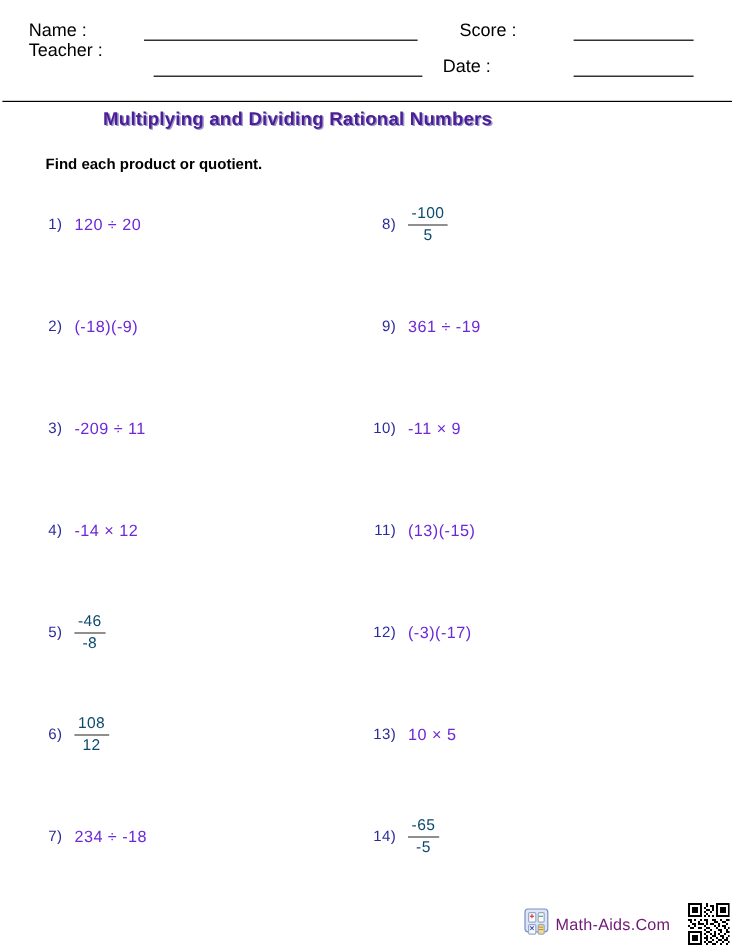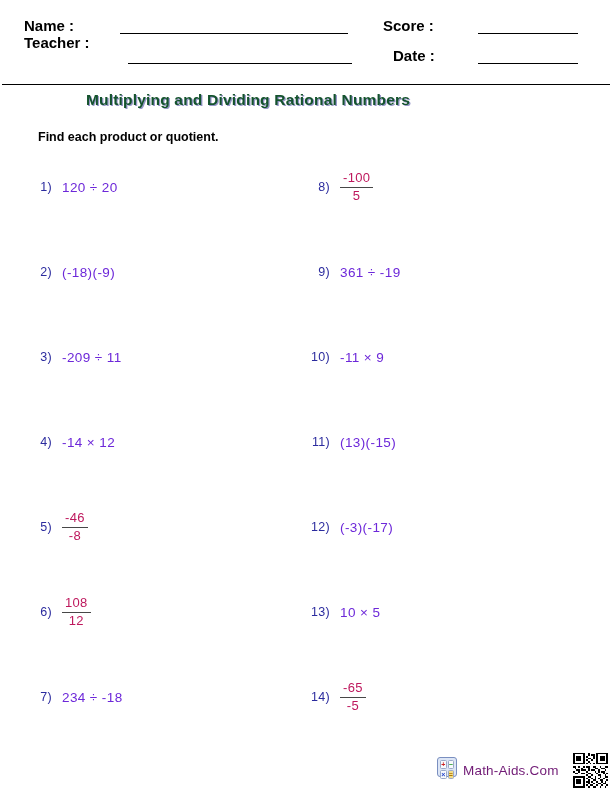--- a/index.html
+++ b/index.html
@@ -1,50 +1,50 @@
 <!DOCTYPE html>
 <html><head>
 <meta charset="utf-8">
 <style>
   html,body{margin:0;padding:0;background:#fff;}
   body{
     width:612px;height:792px;position:relative;overflow:hidden;
     font-family:"Liberation Sans","DejaVu Sans",sans-serif;color:#000;
   }
   
-  .hdr-label{position:absolute;font-size:15px;font-weight:bold;color:#000;white-space:nowrap;}
+  .hdr-label{position:absolute;font-size:15px;font-weight:normal;color:#000;white-space:nowrap;}
   .hdr-line{position:absolute;border-bottom:1.5px solid #000;height:0;}
   #name-label{left:24px;top:17px;}
   #name-line{left:120px;top:33px;width:228px;}
   #score-label{left:383px;top:17px;text-align:center;}
   #score-line{left:478px;top:33px;width:100px;}
   #teacher-label{left:24px;top:34px;}
   #teacher-line{left:128px;top:63px;width:224px;}
-  #date-label{left:393px;top:47px;}
+  #date-label{left:369px;top:47px;}
   #date-line{left:478px;top:63px;width:100px;}
   .rule{position:absolute;left:2px;top:84px;width:608px;border-top:1px solid #000;}
   
   .title{
     position:absolute;left:0;top:91px;width:496px;text-align:center;
-    font-size:15.5px;font-weight:bold;color:#14532d;
+    font-size:15.5px;font-weight:bold;color:#4c1d95;
     text-shadow:1.2px 1.2px 0 #9595c8;letter-spacing:0.2px;
   }
   .instruction{position:absolute;left:38px;top:130px;font-size:12.5px;font-weight:bold;color:#000;text-align:center;}
   
   .problem{position:absolute;display:flex;align-items:center;height:40px;}
   .colL{left:20px;width:260px;}
   .colR{left:298px;width:280px;}
   .row1{top:167px;} .row2{top:252px;} .row3{top:337px;}
   .row4{top:422px;} .row5{top:507px;} .row6{top:592px;} .row7{top:677px;}
   .pnum{
     width:32px;flex:0 0 32px;text-align:right;margin-right:10px;
     font-size:12.5px;color:#2b2b9e;letter-spacing:0.3px;
   }
   .pexpr{font-size:13.5px;color:#6d28d9;letter-spacing:0.4px;white-space:nowrap;}
-  .frac{display:inline-block;text-align:center;font-size:13px;color:#be185d;line-height:1.15;letter-spacing:0.3px;}
+  .frac{display:inline-block;text-align:center;font-size:13px;color:#0c4a6e;line-height:1.15;letter-spacing:0.3px;}
   .frac .num{display:block;border-bottom:1.3px solid #474747;padding:0 3px 1px 3px;}
   .frac .den{display:block;padding-top:1px;}
   
   .logo{
     position:absolute;left:437px;top:757px;width:20px;height:20px;box-sizing:border-box;
     background:#dde6f6;border:1px solid #7a8fc0;border-radius:3px;
     display:grid;grid-template-columns:1fr 1fr;grid-template-rows:1fr 1fr;gap:1px;padding:2px;
   }
   .logo span{
     display:flex;align-items:center;justify-content:center;

